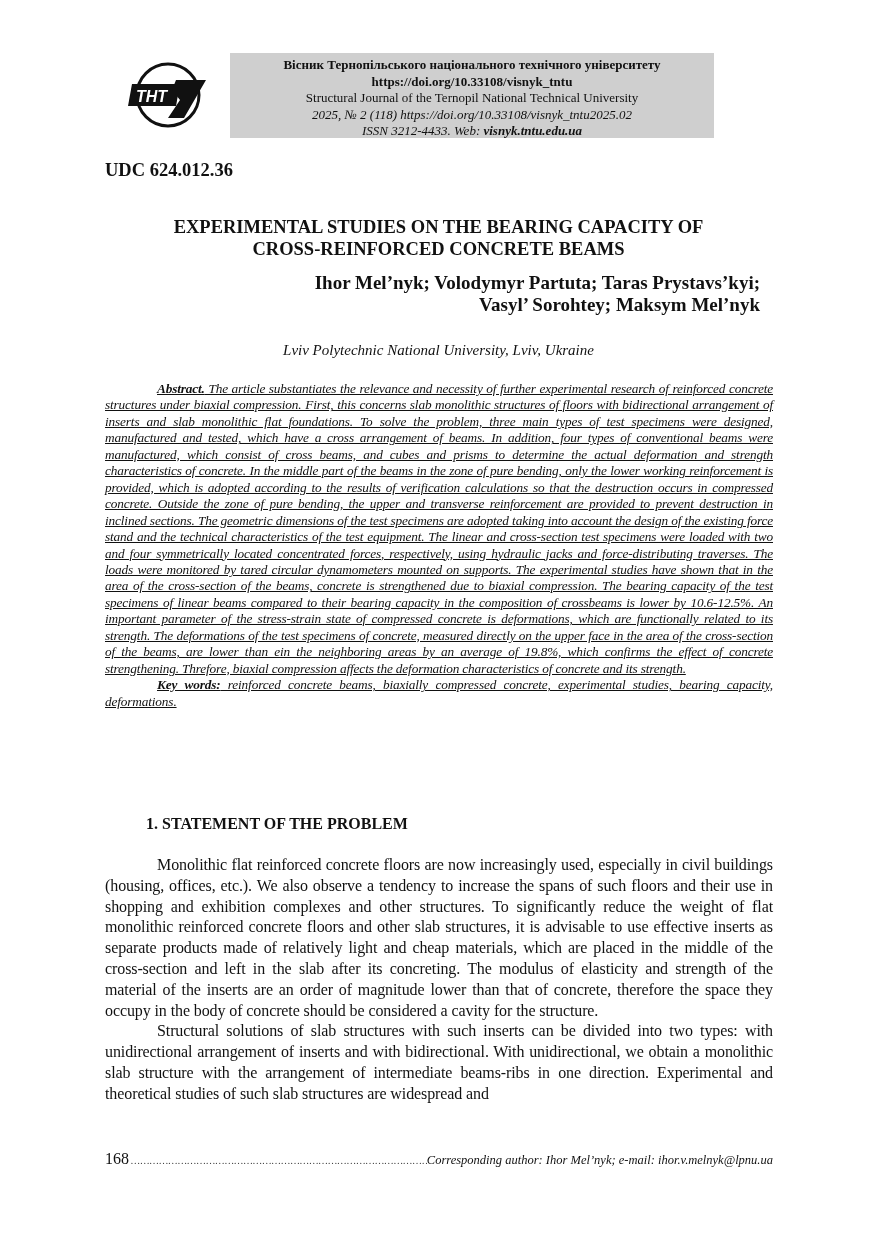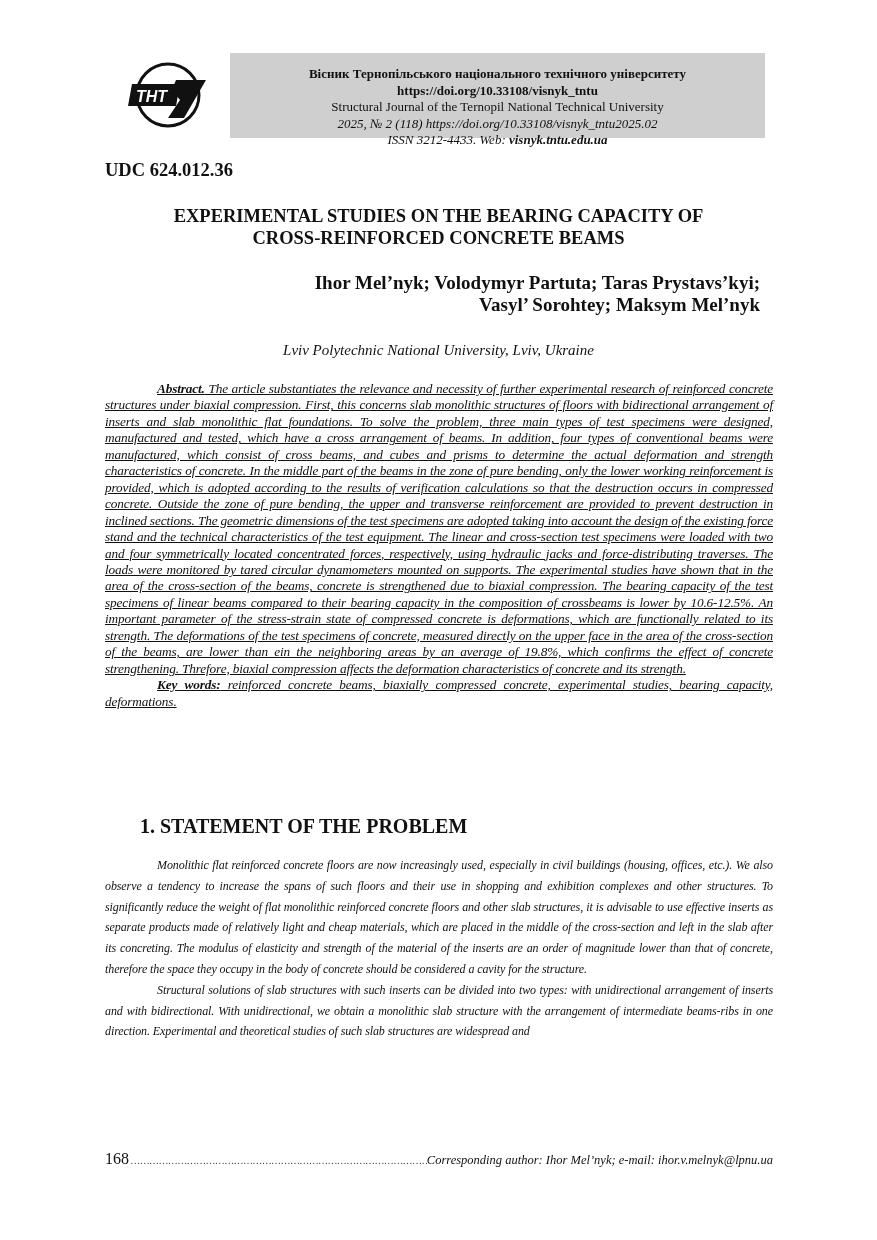--- a/index.html
+++ b/index.html
@@ -2,48 +2,48 @@
 <html><head>
 <meta charset="utf-8">
 <style>
   html, body { margin: 0; padding: 0; background: #ffffff; }
   body { width: 877px; height: 1240px; position: relative; overflow: hidden;
          font-family: "Liberation Serif", serif; color: #111; }
   .page { position: absolute; left: 0; top: 0; width: 877px; height: 1240px; }
 
   .logo { position: absolute; left: 128px; top: 60px; width: 80px; height: 70px; }
 
-  .journal-box { position: absolute; left: 230px; top: 53px; width: 535px; height: 85px;
+  .journal-box { position: absolute; left: 230px; top: 53px; width: 484px; height: 85px;
                  background: #cfcfcf; text-align: center; font-size: 13px; line-height: 16.6px;
-                 padding-top: 13px; box-sizing: border-box; }
+                 padding-top: 4px; box-sizing: border-box; }
   .journal-box .b { font-weight: bold; }
   .journal-box .i { font-style: italic; }
 
   .udc { position: absolute; left: 105px; top: 160px; font-weight: bold; font-size: 18.5px; }
 
-  .title { position: absolute; left: 105px; width: 667px; top: 205px; text-align: center;
+  .title { position: absolute; left: 105px; width: 667px; top: 216px; text-align: center;
            font-weight: bold; font-size: 18.5px; line-height: 22px; }
   .authors { position: absolute; left: 93px; width: 667px; top: 272px; text-align: right;
              font-weight: bold; font-size: 19px; line-height: 22px; }
   .affil { position: absolute; left: 105px; width: 667px; top: 342px; text-align: center;
            font-style: italic; font-size: 15px; }
 
   .abstract { position: absolute; left: 105px; width: 668px; top: 381px;
               font-style: italic; font-size: 13.3px; line-height: 16.45px; text-align: justify;
               letter-spacing: -0.15px; text-decoration: underline; }
   .abstract .indent { display: inline-block; width: 52px; }
   .abstract b { font-weight: bold; }
 
   .doi-row { position: absolute; left: 180px; width: 593px; top: 776px; font-style: italic;
              font-size: 13.3px; display: flex; justify-content: space-between; }
 
-  .section-head { position: absolute; left: 140px; top: 815px; font-weight: bold; font-size: 20px; }
+  .section-head { position: absolute; left: 146px; top: 815px; font-weight: bold; font-size: 16px; }
 
   .body-text { position: absolute; left: 105px; width: 668px; top: 855px;
-               font-size: 12px; line-height: 20.8px; text-align: justify; letter-spacing: -0.1px; font-style: italic; }
+               font-size: 16px; line-height: 20.8px; text-align: justify; letter-spacing: -0.1px; }
   .body-text p { margin: 0; text-indent: 52px; }
 
   .footer { position: absolute; left: 105px; width: 668px; top: 1150px; display: flex;
             align-items: baseline; white-space: nowrap; overflow: hidden; }
   .footer .pnum { font-size: 16px; }
   .footer .dots { flex: 1; overflow: hidden; font-size: 10px; font-style: italic; color: #333;
                   padding: 0 2px; letter-spacing: 0.5px; }
   .footer .corr { font-style: italic; font-size: 12.5px; text-align: right; }
 </style>
 </head>

